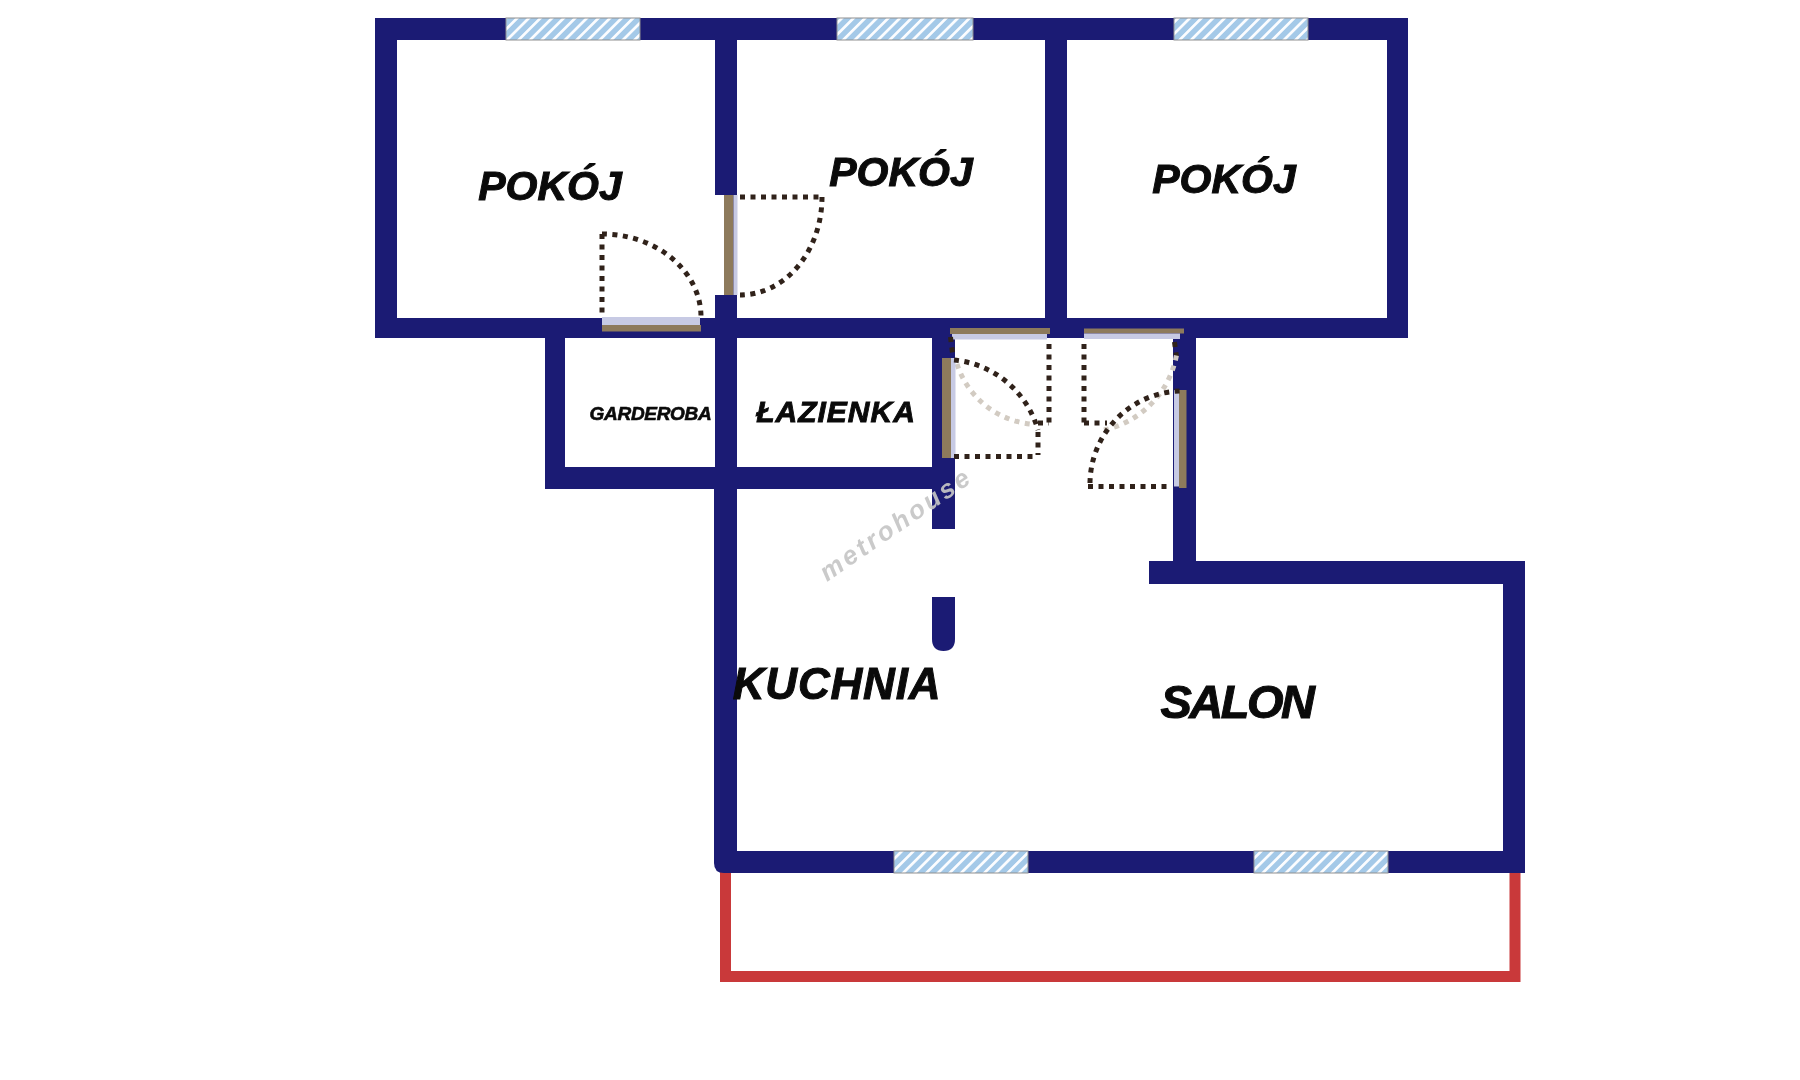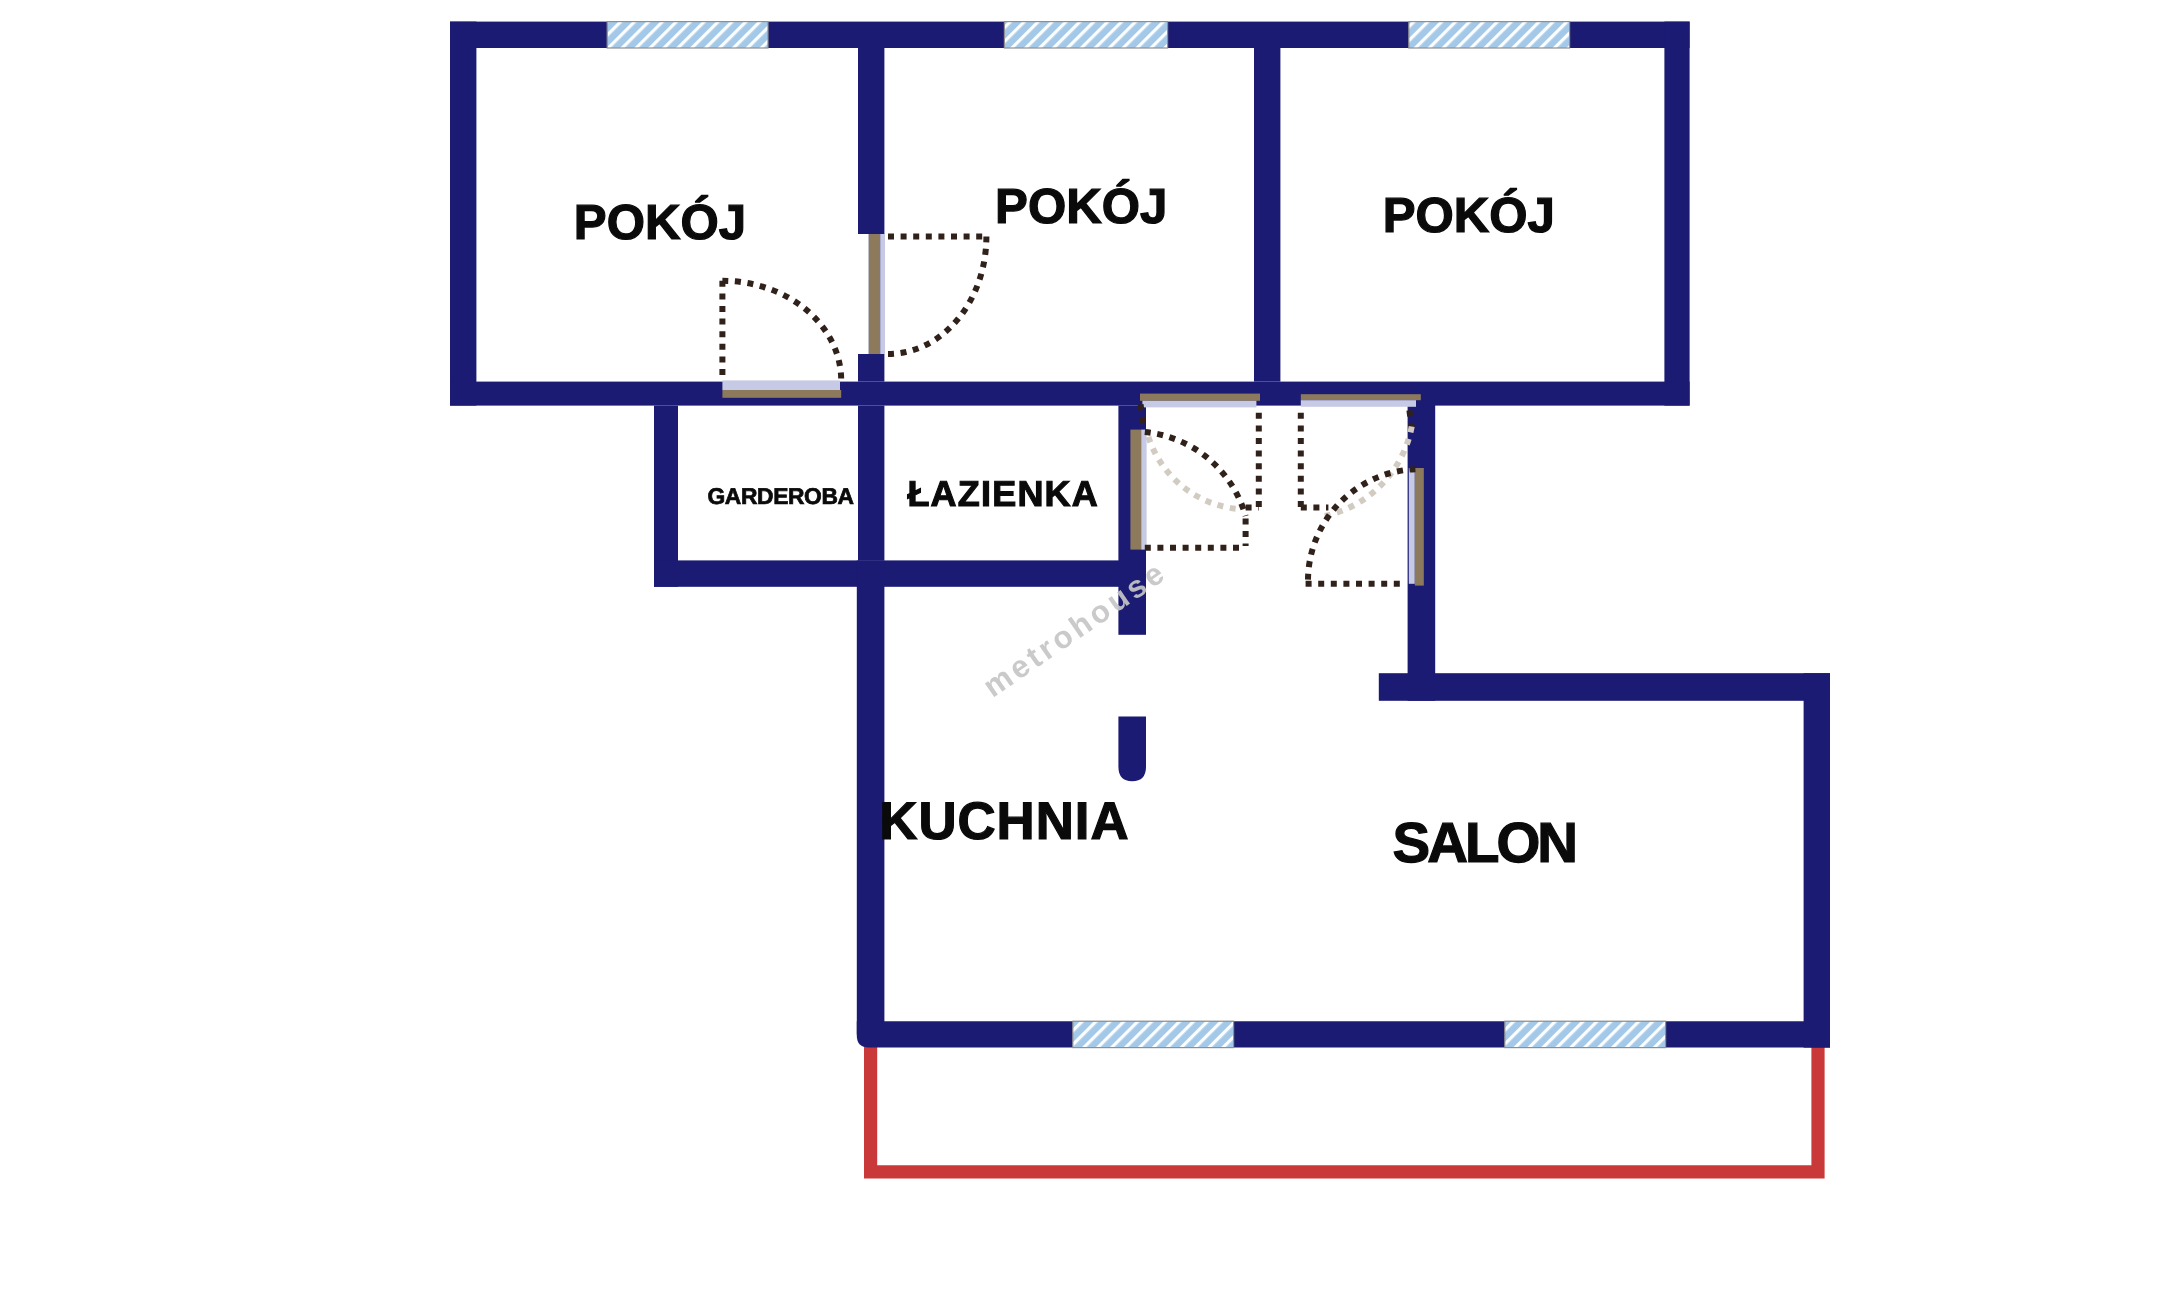--- a/index.html
+++ b/index.html
@@ -1,16 +1,16 @@
 <!DOCTYPE html>
 <html><head>
 <meta charset="utf-8">
 <style>
   html,body{margin:0;padding:0;background:#ffffff;}
-  .wrap{width:1800px;height:1080px;position:relative;overflow:hidden;}
+  .wrap{width:1800px;height:1080px;position:relative;overflow:hidden;font-style:italic;}
   text{font-family:"Liberation Sans",sans-serif;font-weight:bold;paint-order:stroke;}
 </style>
 </head>
 <body>
 <div class="wrap">
 <svg width="1800" height="1080" viewBox="0 0 1800 1080">
 <defs>
   <pattern id="win" width="8.2" height="8.2" patternUnits="userSpaceOnUse" patternTransform="rotate(45)">
     <rect width="8.2" height="8.2" fill="#a4c9e8"></rect>
     <rect x="0" width="2.7" height="8.2" fill="#fcfdff"></rect>

